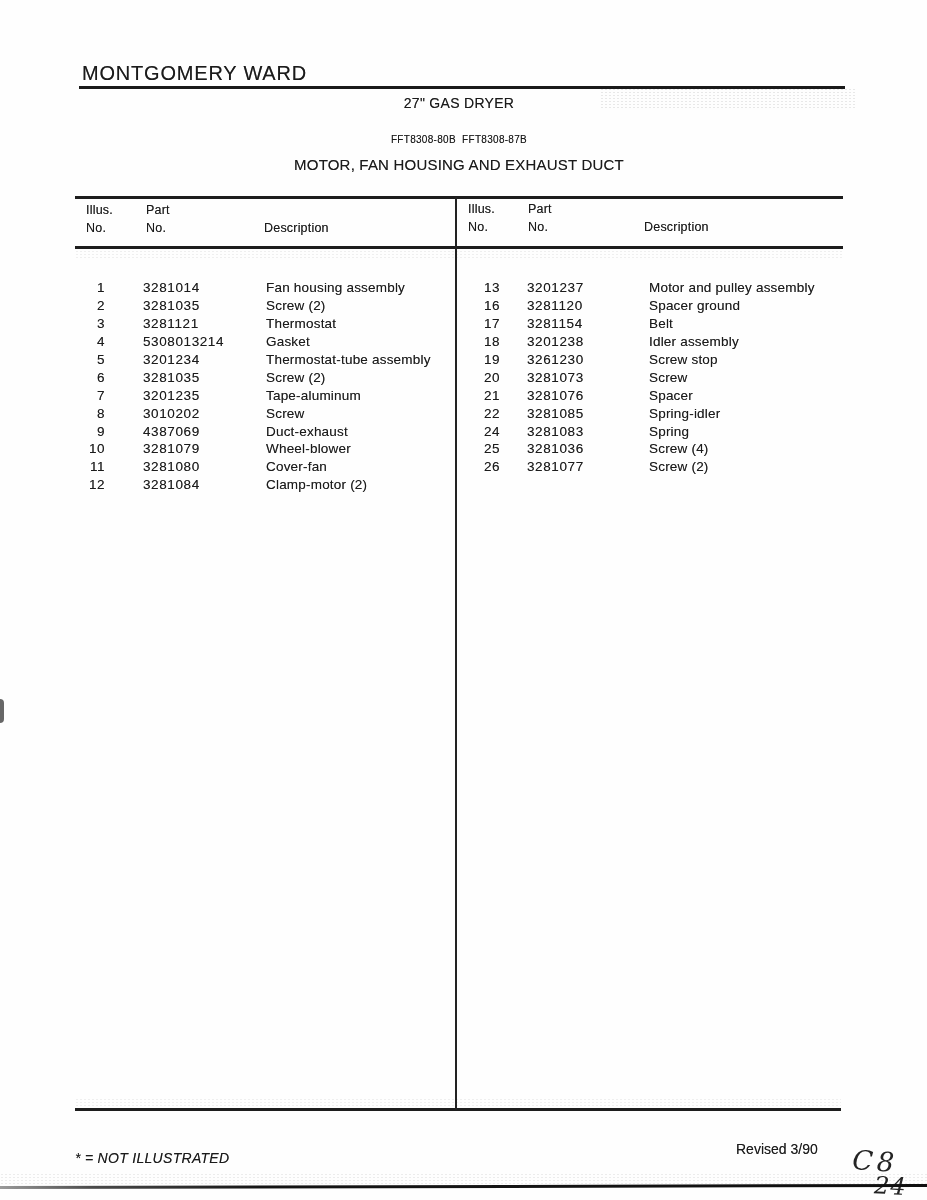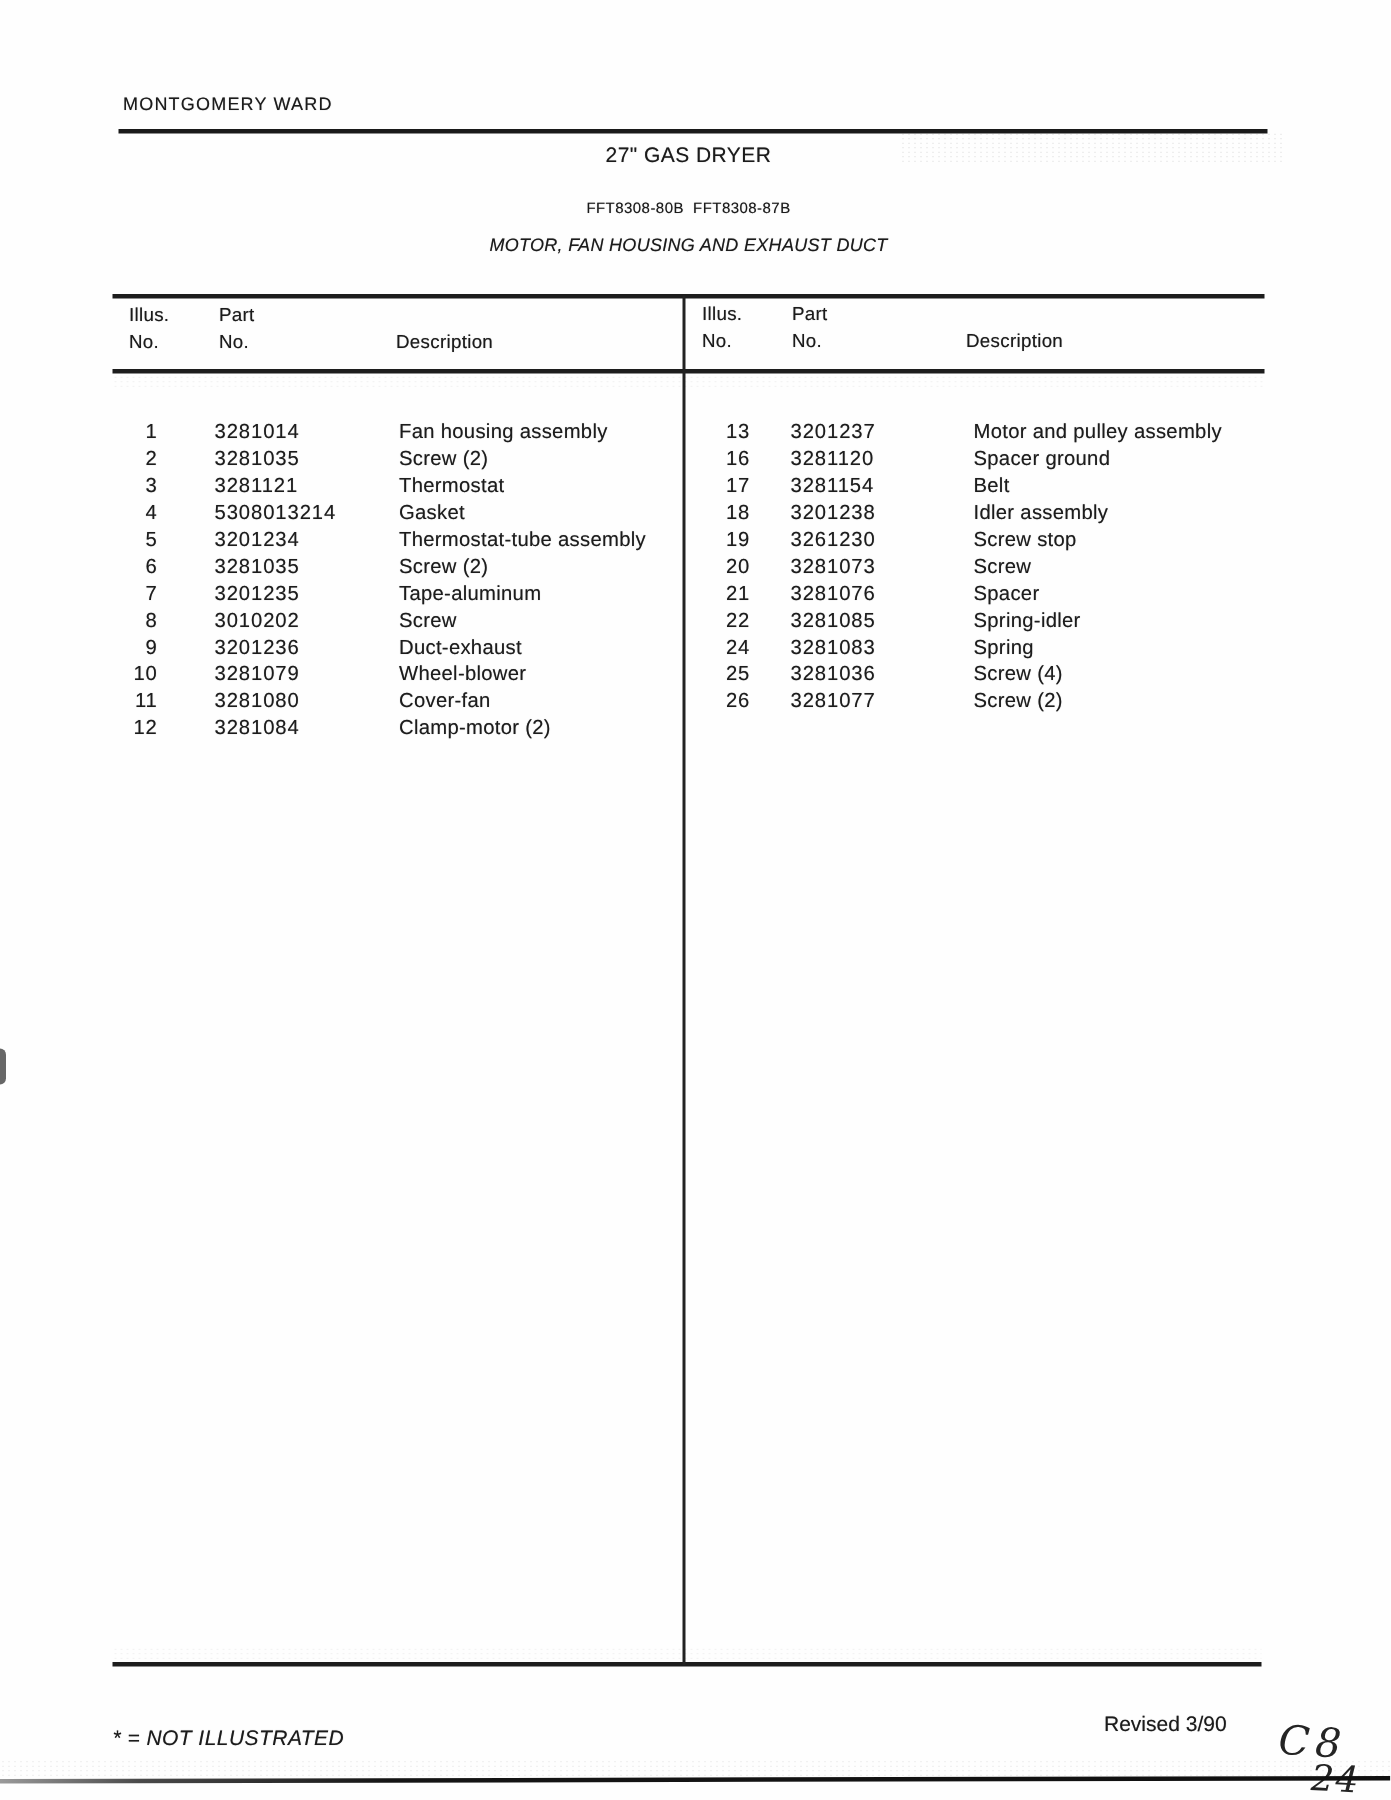--- a/index.html
+++ b/index.html
@@ -2,26 +2,26 @@
 <html><head>
 <meta charset="utf-8">
 <style>
   html,body{margin:0;padding:0;background:#fff;}
   .page{
     position:relative;width:927px;height:1200px;background:#fefefe;
     font-family:"Liberation Sans",sans-serif;color:#1c1c1c;overflow:hidden;
   }
   .abs{position:absolute;}
   .ink{color:#1b1b1b;text-shadow:0 0 .5px rgba(20,20,20,.55);}
-  .brand{left:82px;top:62px;font-size:12px;letter-spacing:.8px;}
+  .brand{left:82px;top:62px;font-size:20px;letter-spacing:.8px;}
   .brand-rule{left:79px;top:86px;width:766px;height:3px;background:#1a1a1a;}
   .title-wrap{left:75px;top:0;width:768px;text-align:center;}
   .t1{top:95px;font-size:14px;letter-spacing:.3px;}
   .t2{top:134px;font-size:10px;letter-spacing:.3px;white-space:pre;}
-  .t3{top:156px;font-size:12px;letter-spacing:.2px;font-style:italic;}
+  .t3{top:156px;font-size:15px;letter-spacing:.2px;}
   .title-wrap span{position:absolute;left:0;width:768px;display:block;}
   .rule{background:#1d1d1d;}
   .top-rule{left:75px;top:196px;width:768px;height:3px;}
   .head-rule{left:75px;top:246px;width:768px;height:3px;}
   .bottom-rule{left:75px;top:1108px;width:766px;height:2.5px;}
   .vert-rule{left:455px;top:197px;width:1.6px;height:913px;background:#222;}
   .th{font-size:12.5px;letter-spacing:.2px;}
   .rows-layer{left:0;top:280px;width:927px;}
   .row{position:relative;height:17.95px;}
   .row span{position:absolute;top:0;font-size:13.5px;white-space:nowrap;
@@ -123,21 +123,21 @@
         <span class="c-part">3201235</span>
         <span class="c-desc">Tape-aluminum</span>
       </div>
       <div class="row">
         <span class="c-illus">8</span>
         <span class="c-part">3010202</span>
         <span class="c-desc">Screw</span>
       </div>
       <div class="row">
         <span class="c-illus">9</span>
-        <span class="c-part">3201236</span>
+        <span class="c-part">4387069</span>
         <span class="c-desc">Duct-exhaust</span>
       </div>
       <div class="row">
         <span class="c-illus">10</span>
         <span class="c-part">3281079</span>
         <span class="c-desc">Wheel-blower</span>
       </div>
       <div class="row">
         <span class="c-illus">11</span>
         <span class="c-part">3281080</span>

